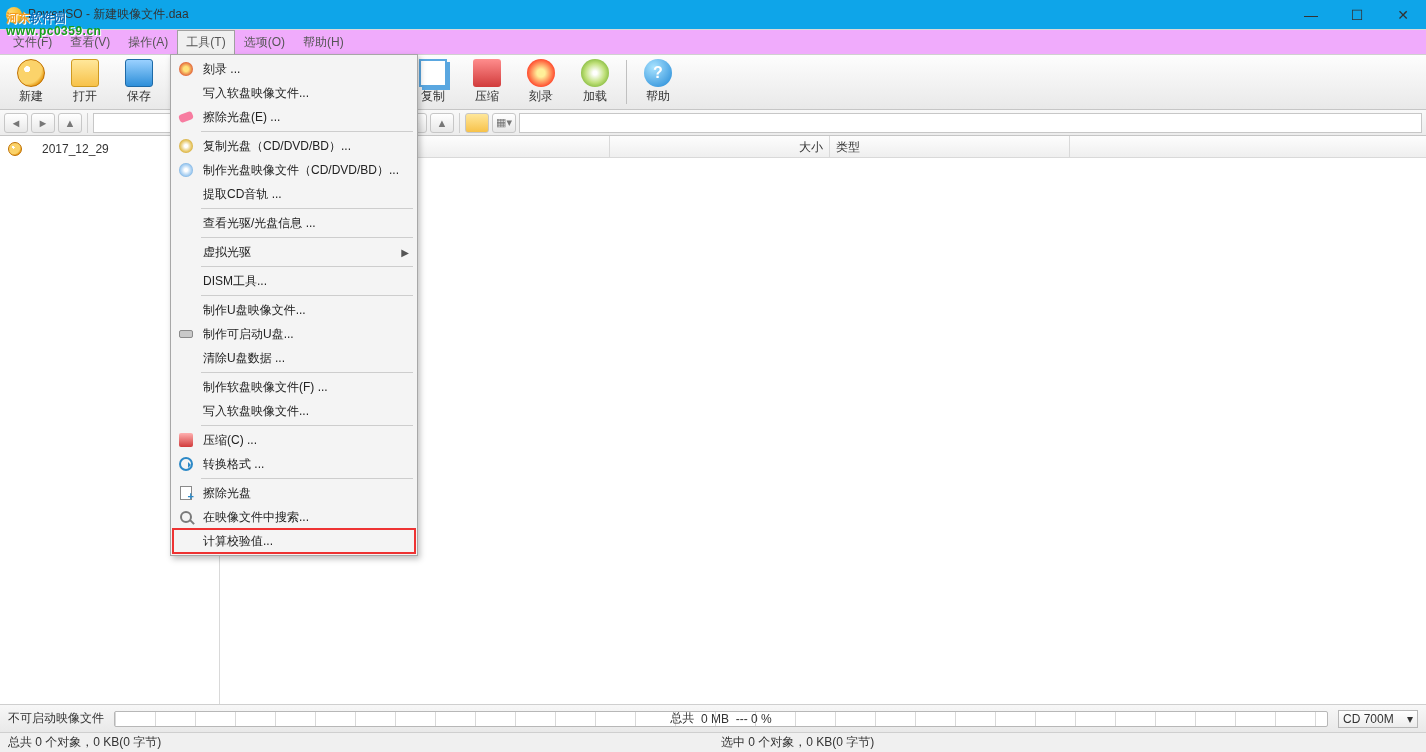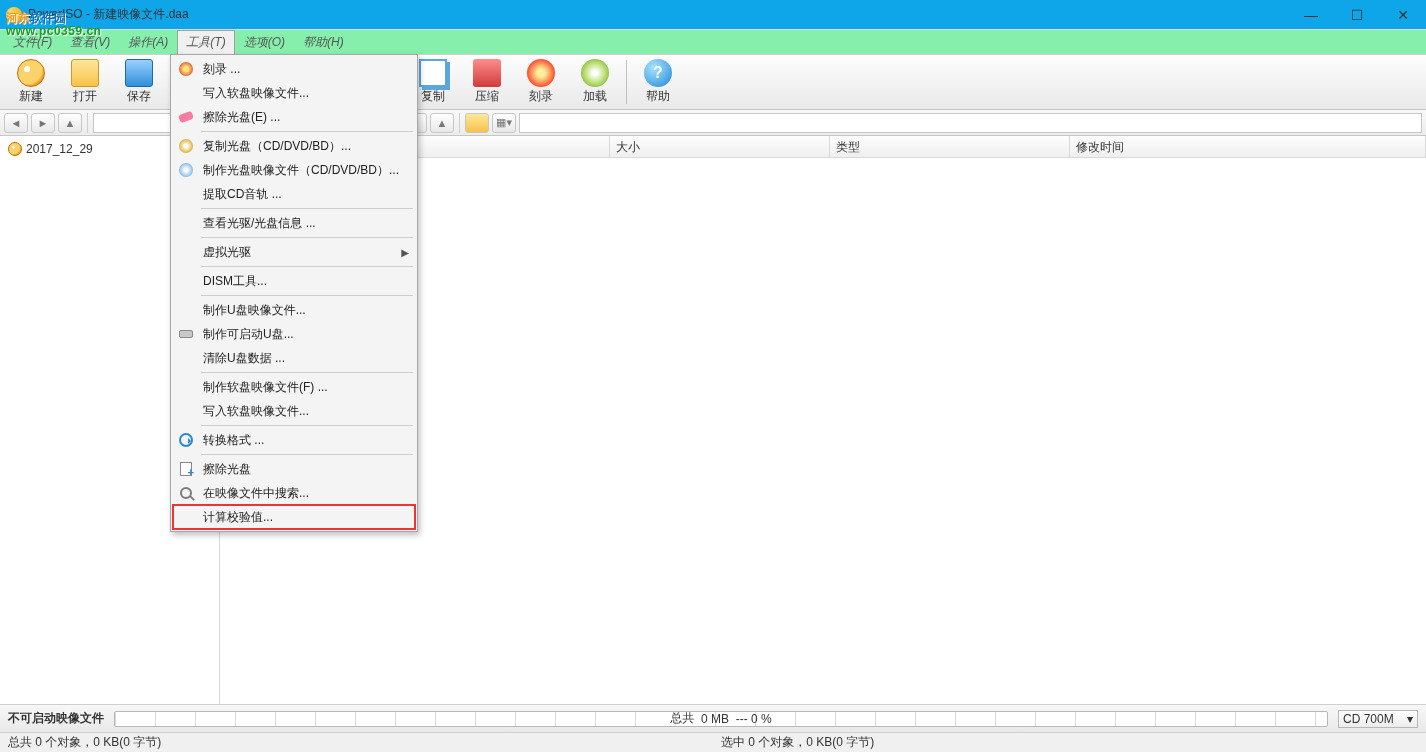--- a/index.html
+++ b/index.html
@@ -11,21 +11,21 @@
 .titlebar .title { flex: 1; color: #333; }
 .titlebar .winbtn { width: 46px; height: 30px; display: flex; align-items: center; justify-content: center; color: #333; font-size: 14px; }
 
 
 .watermark { position: absolute; top: 4px; left: 6px; z-index: 100; pointer-events: none; }
 .watermark .wm1 { color: #0b6db7; font-size: 20px; font-weight: 700; text-shadow: 1px 1px 0 #fff; }
 .watermark .wm1 span.o { color: #f39a1d; }
 .watermark .wm2 { color: #19a01e; font-size: 12px; font-weight: 700; text-shadow: 1px 1px 0 #fff; margin-top: -3px; letter-spacing: .5px; }
 
 
-.menubar { height: 24px; background: #86efac; display: flex; align-items: center; padding-left: 4px; color: #555; font-style: italic; }
+.menubar { height: 24px; background: #f0abfc; display: flex; align-items: center; padding-left: 4px; color: #555; }
 .menubar .item { padding: 3px 8px; border: 1px solid transparent; }
 .menubar .item.active { border: 1px solid #a0a0a0; background: #f0f0f0; }
 
 
 .toolbar { height: 56px; background: linear-gradient(#fdfdfd, #e9e9e9); border-top: 1px solid #d0d0d0; border-bottom: 1px solid #c6c6c6; display: flex; align-items: center; padding: 2px 4px; }
 .toolbar .btn { width: 54px; height: 52px; display: flex; flex-direction: column; align-items: center; justify-content: center; gap: 1px; border: 1px solid transparent; }
 .toolbar .btn .ic { width: 28px; height: 28px; }
 .toolbar .btn .lb { font-size: 12px; color: #333; }
 .toolbar .sep { width: 1px; height: 44px; background: #c0c0c0; margin: 0 4px; }
 
@@ -43,27 +43,27 @@
 
 .addressbar { height: 26px; background: linear-gradient(#f9f9f9, #ececec); border-bottom: 1px solid #c6c6c6; display: flex; align-items: center; padding: 0 4px; gap: 3px; }
 .addressbar .navb { width: 24px; height: 20px; border: 1px solid #c7c7c7; background: linear-gradient(#fff,#e8e8e8); border-radius: 3px; display: flex; align-items: center; justify-content: center; font-size: 11px; color: #777; }
 .addressbar .vline { width: 1px; height: 20px; background: #cfcfcf; margin: 0 2px; }
 .addressbar .path { flex: 1; height: 20px; border: 1px solid #c7c7c7; background: #fff; display: flex; align-items: center; padding: 0 4px; color: #333; }
 .addressbar .ar-right { flex: 1; height: 20px; border: 1px solid #c7c7c7; background: #fff; }
 
 
 .main { display: flex; height: calc(100% - 30px - 24px - 56px - 26px - 28px - 20px); background: #fff; }
 .tree { width: 220px; border-right: 1px solid #d9d9d9; padding: 4px 6px; background: #fff; overflow: auto; }
-.tree .node { display: flex; align-items: flex-start; gap: 4px; padding: 2px 2px; color: #333; }
+.tree .node { display: flex; align-items: flex-start; gap: 20px; padding: 2px 2px; color: #333; }
 .tree .node .disc { width: 14px; height: 14px; }
 
 .listwrap { flex: 1; display: flex; flex-direction: column; }
 .cols { height: 22px; background: linear-gradient(#fdfdfd,#efefef); border-bottom: 1px solid #d9d9d9; display: flex; align-items: stretch; }
 .cols .col { border-right: 1px solid #d9d9d9; padding: 3px 6px; color: #333; }
-.cols .col.r { text-align: left; }
+.cols .col.r { text-align: right; }
 .listbody { flex: 1; background: #fff; }
 
 
 .dropdown { position: absolute; top: 54px; left: 170px; width: 248px; background: #f4f4f4; border: 1px solid #a7a7a7; box-shadow: 2px 3px 6px rgba(0,0,0,.25); z-index: 50; padding: 2px; }
 .dropdown .row { display: flex; align-items: center; height: 24px; padding: 0 6px 0 4px; gap: 8px; color: #222; position: relative; }
 .dropdown .row .mi { width: 18px; height: 18px; display: flex; align-items: center; justify-content: center; }
 .dropdown .row .txt { flex: 1; white-space: nowrap; }
 .dropdown .row .arrow { color: #555; font-size: 10px; }
 .dropdown .sep { height: 1px; background: #cdcdcd; margin: 2px 2px 2px 28px; }
 .dropdown .highlight { outline: 2px solid #e33; outline-offset: -1px; }
@@ -77,21 +77,21 @@
 .mi-comp { width: 14px; height: 14px; background: linear-gradient(#ffb0b0,#d13b3b); border-radius: 2px; }
 .mi-conv { width: 14px; height: 14px; border-radius: 50%; border: 2px solid #2c89c7; position: relative; }
 .mi-conv::after { content: ""; position: absolute; right: -3px; top: 3px; border: 3px solid transparent; border-left-color: #2c89c7; }
 .mi-test { width: 12px; height: 14px; border: 1px solid #8a8a8a; background: #fff; position: relative; }
 .mi-test::after { content: "+"; color: #2c89c7; position: absolute; right: -3px; bottom: -3px; font-size: 11px; font-weight: 700; }
 .mi-search { width: 12px; height: 12px; border: 2px solid #7a7a7a; border-radius: 50%; position: relative; }
 .mi-search::after { content: ""; position: absolute; width: 6px; height: 2px; background: #7a7a7a; right: -5px; bottom: -2px; transform: rotate(45deg); }
 
 
 .capbar { height: 28px; background: linear-gradient(#f7f7f7,#e9e9e9); border-top: 1px solid #cfcfcf; display: flex; align-items: center; padding: 0 8px; gap: 10px; }
-.capbar .label { color: #333; font-weight: bold; }
+.capbar .label { color: #333; }
 .capbar .meter { flex: 1; height: 16px; border: 1px solid #b7b7b7; background: #fff; position: relative; border-radius: 2px; }
 .capbar .meter .ticks { position: absolute; inset: 0; background: repeating-linear-gradient(90deg,#d8d8d8 0 1px,transparent 1px 40px); }
 .capbar .meter .center { position: absolute; left: 50%; top: 0; bottom: 0; transform: translateX(-50%); display: flex; align-items: center; color: #333; }
 .capbar .combo { width: 80px; height: 18px; border: 1px solid #b7b7b7; background: linear-gradient(#fff,#ececec); display: flex; align-items: center; justify-content: space-between; padding: 0 4px; color: #333; }
 
 
 .statusbar { height: 20px; background: #f0f0f0; border-top: 1px solid #cfcfcf; display: flex; align-items: center; color: #333; }
 .statusbar .cell { padding: 0 8px; }
 .statusbar .spacer { flex: 1; }
 </style>
@@ -242,20 +242,26 @@
       <div class="mi"></div>
       <div class="txt">制作软盘映像文件(F) ...</div>
     </div>
   <div class="row">
       <div class="mi"></div>
       <div class="txt">写入软盘映像文件...</div>
     </div>
   <div class="sep"></div>
   <div class="row">
       <div class="mi">
+        <div class="mi-comp"></div>
+      </div>
+      <div class="txt">压缩(C) ...</div>
+    </div>
+  <div class="row">
+      <div class="mi">
         <div class="mi-conv"></div>
       </div>
       <div class="txt">转换格式 ...</div>
     </div>
   <div class="sep"></div>
   <div class="row">
       <div class="mi">
         <div class="mi-test"></div>
       </div>
       <div class="txt">擦除光盘</div>
@@ -277,21 +283,20 @@
     <div class="node">
       <div class="disc ic-disc"></div>
       <span>2017_12_29</span>
     </div>
   </div>
   <div class="listwrap">
     <div class="cols">
       <div class="col" style="width:390px">名称</div>
       <div class="col r" style="width:220px">大小</div>
       <div class="col" style="width:240px">类型</div>
-      <div class="col" style="flex:1">修改时间</div>
     </div>
     <div class="listbody"></div>
   </div>
 </div>
 
 <div class="capbar">
   <div class="label">不可启动映像文件</div>
   <div class="meter">
     <div class="ticks"></div>
     <div class="center">

